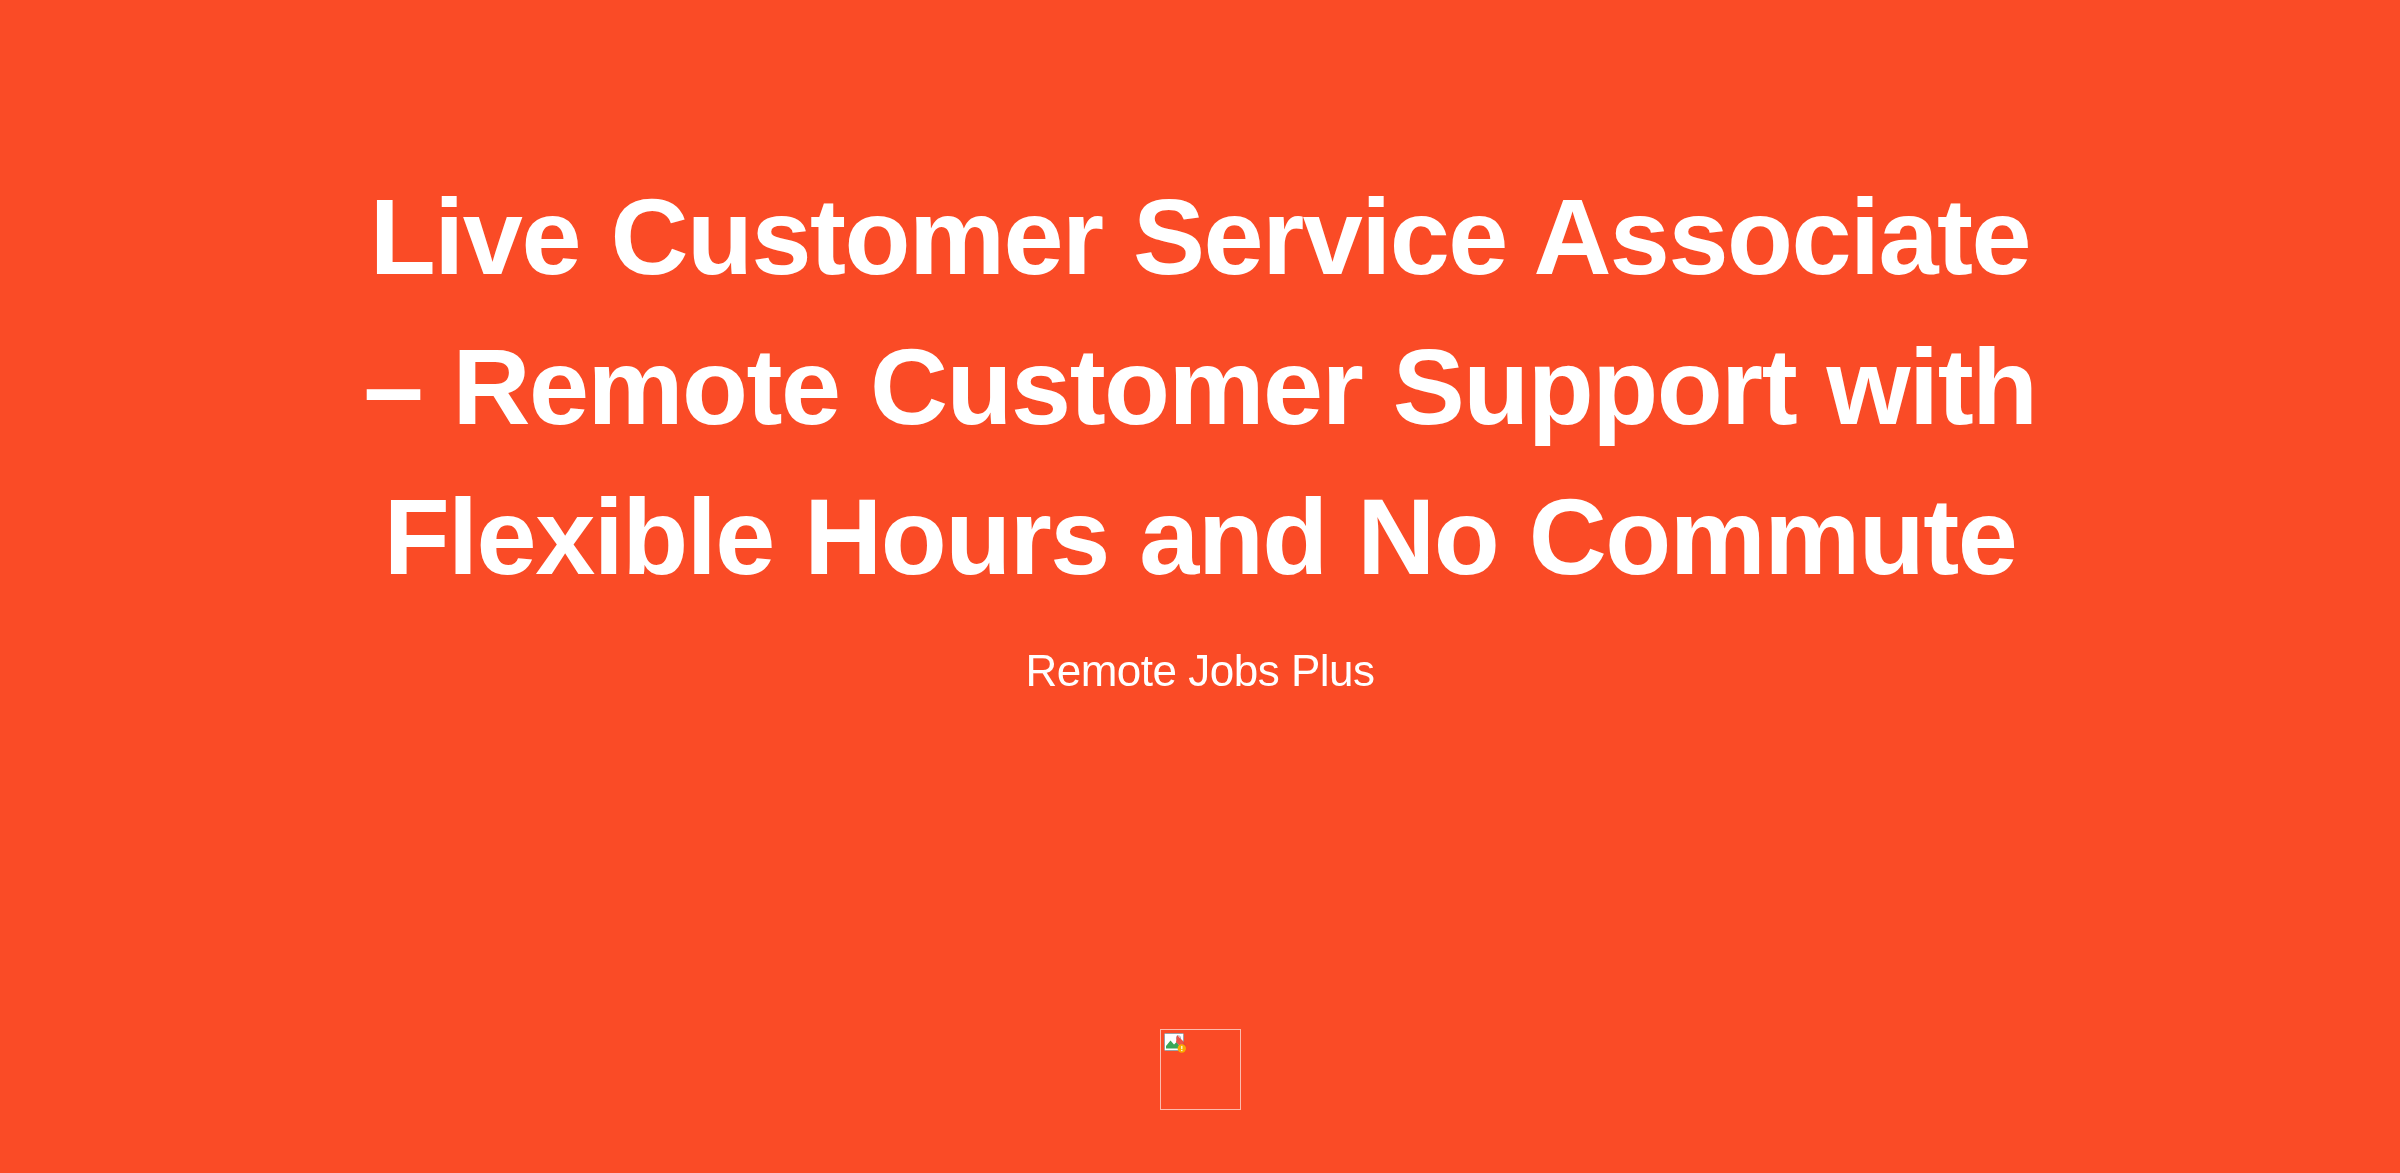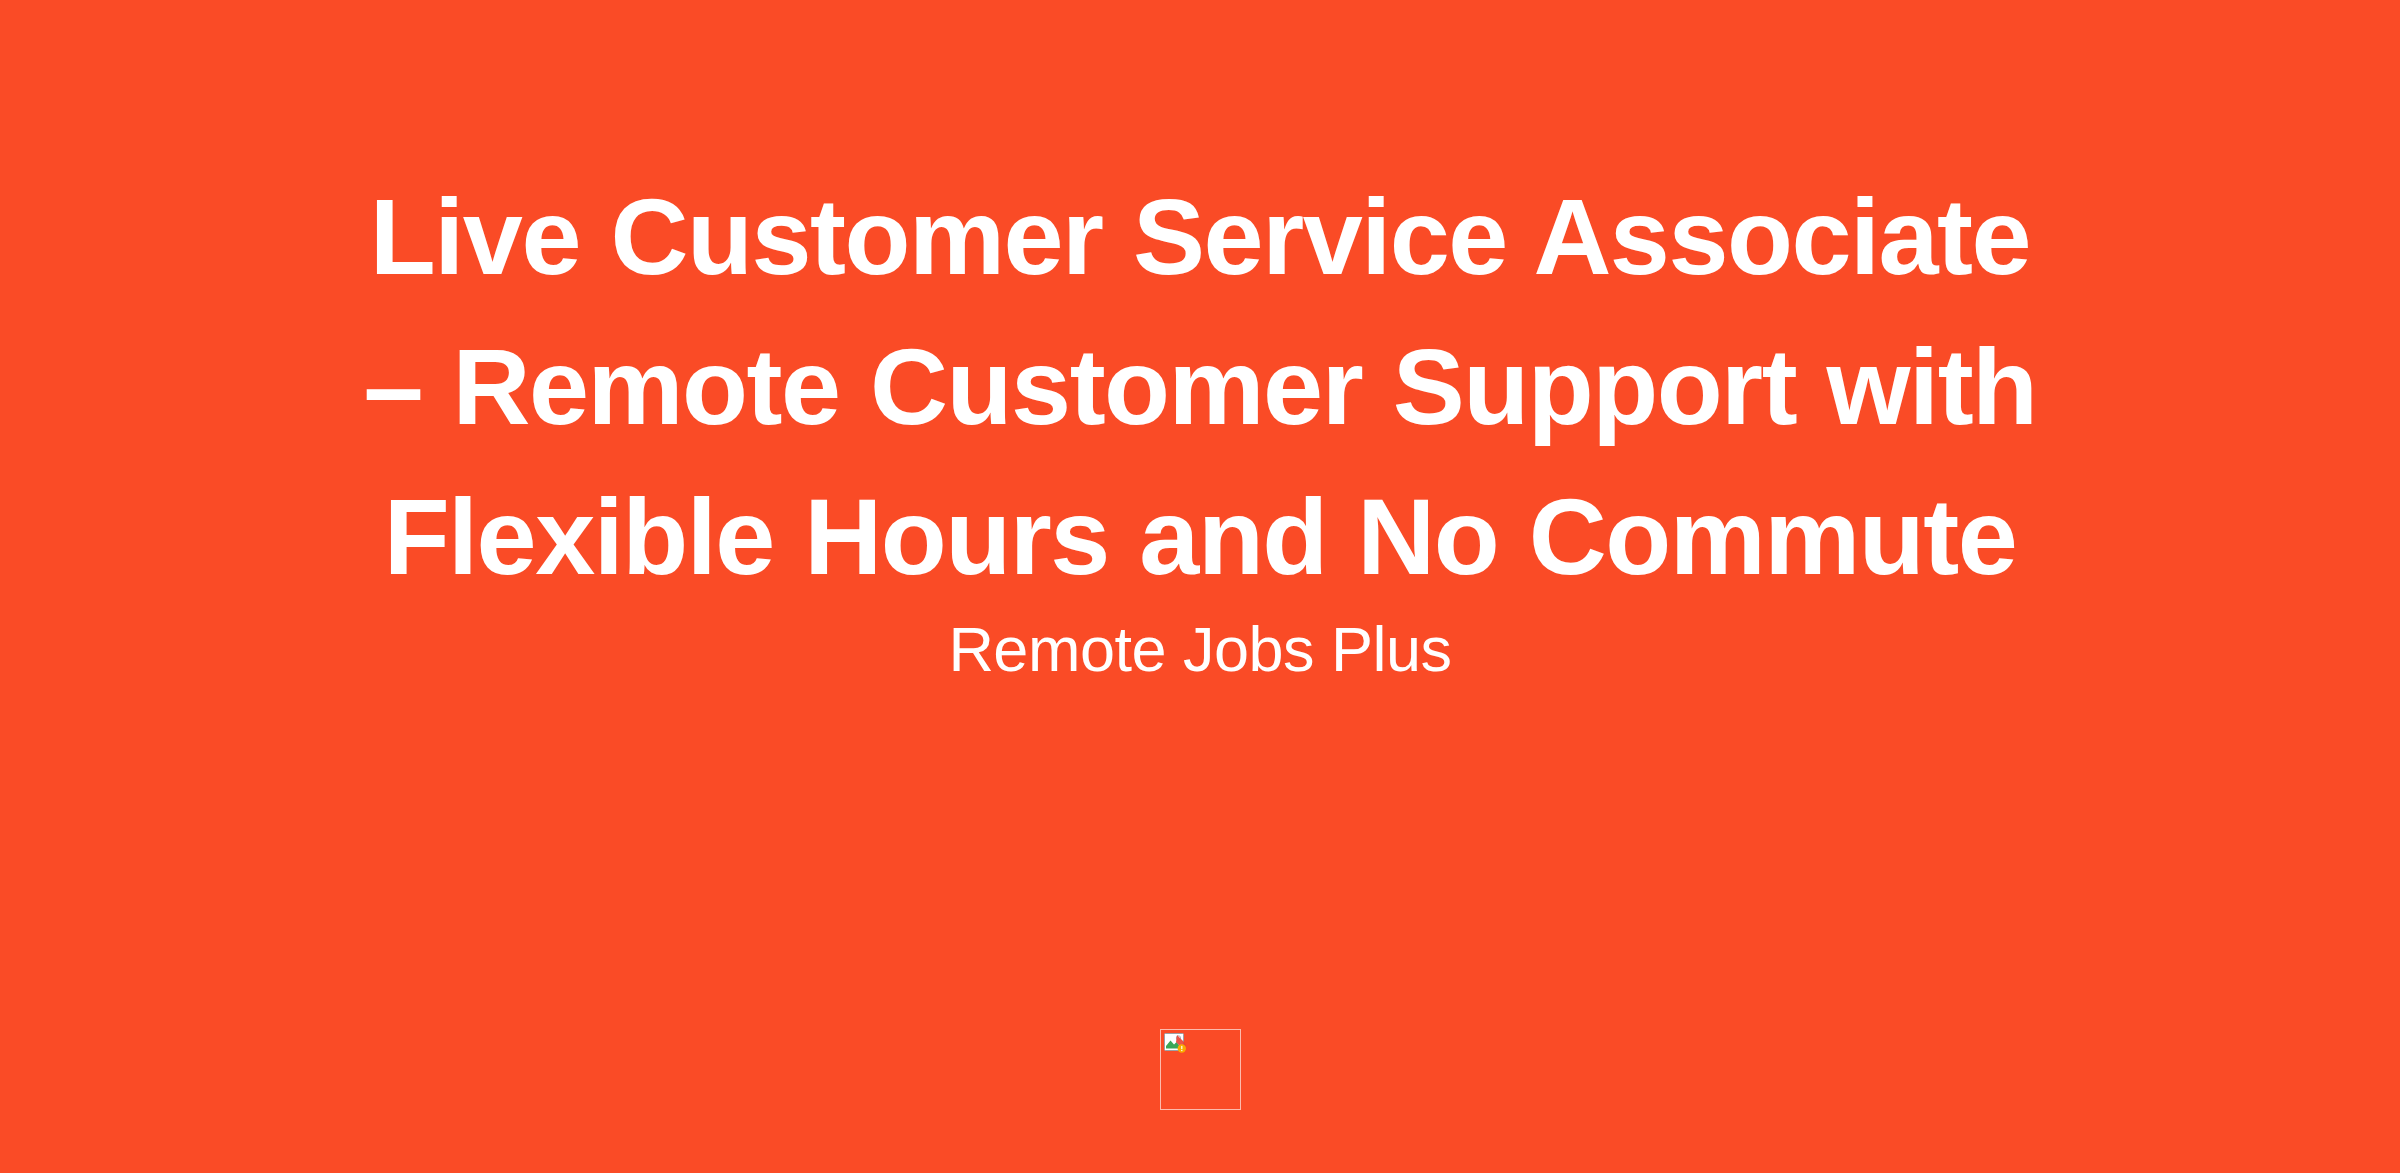--- a/index.html
+++ b/index.html
@@ -40,23 +40,24 @@
     text-align: center;
     color: #ffffff;
     font-size: 108px;
     font-weight: 700;
     line-height: 150px;
     letter-spacing: -1.5px;
     word-spacing: 2px;
   }
 
   .hero-subtitle {
+    margin-top: 22px;
     text-align: center;
     color: #ffffff;
-    font-size: 63px;
+    font-size: 44px;
     font-weight: 400;
     line-height: 74px;
     letter-spacing: -0.5px;
   }
 
   
   .logo-slot {
     position: absolute;
     left: 1160px;
     top: 1029px;

